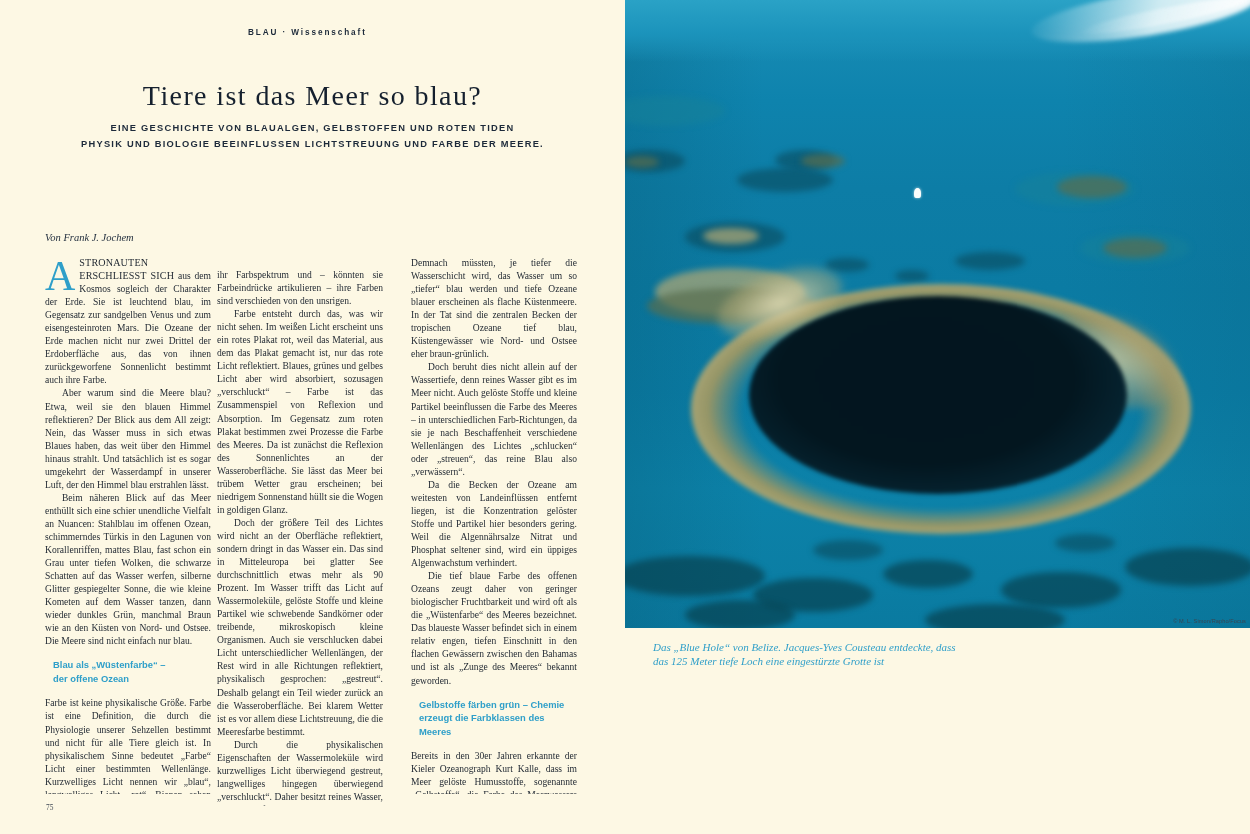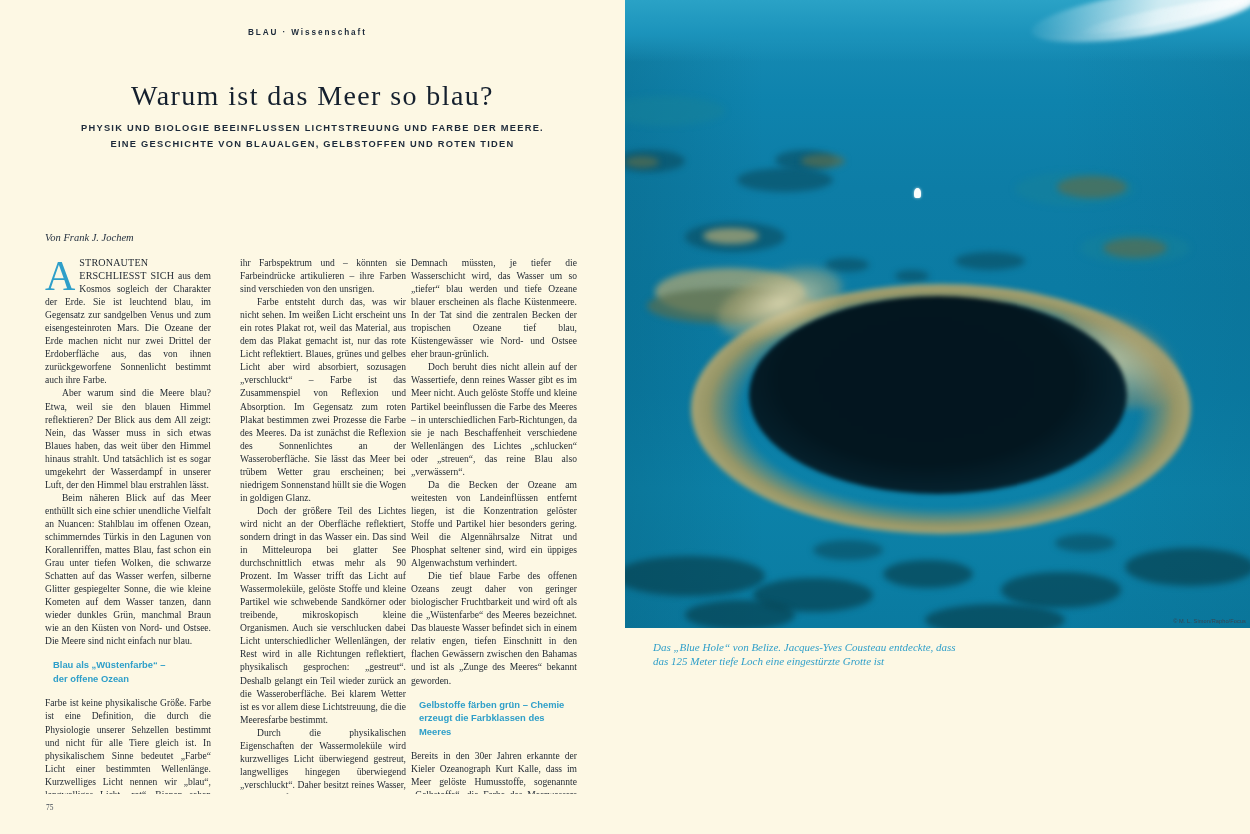--- a/index.html
+++ b/index.html
@@ -86,21 +86,21 @@
     height: 538px;
   }
   .col {
     position: absolute;
     top: 0;
     width: 166px;
     height: 538px;
     overflow: hidden;
   }
   .col-1 { left: 0px; }
-  .col-2 { left: 195px; }
+  .col-2 { left: 172px; margin-top: 12px; }
   .col-3 { left: 366px; }
 
   .col p {
     margin: 0;
     font-family: "Liberation Serif", serif;
     font-size: 9.55px;
     line-height: 13.05px;
     color: #1e2630;
     text-align: justify;
     text-justify: inter-word;
@@ -338,25 +338,25 @@
 </style>
 </head>
 <body>
 
 <div class="spread">
 
   <div class="page-left">
 
     <div class="kicker">BLAU · Wissenschaft</div>
 
-    <div class="headline">Warum ist das Meer so blau?</div>
+    <div class="headline">Tiere ist das Meer so blau?</div>
 
     <div class="deck">
+      <div>EINE GESCHICHTE VON BLAUALGEN, GELBSTOFFEN UND ROTEN TIDEN</div>
       <div>PHYSIK UND BIOLOGIE BEEINFLUSSEN LICHTSTREUUNG UND FARBE DER MEERE.</div>
-      <div>EINE GESCHICHTE VON BLAUALGEN, GELBSTOFFEN UND ROTEN TIDEN</div>
     </div>
 
     <div class="byline">Von Frank J. Jochem</div>
 
     <div class="cols">
 
       <div class="col col-1">
         <p><span class="dropcap">A</span><span class="smallcaps">STRONAUTEN ERSCHLIESST SICH</span><span> aus dem Kosmos sogleich der Charakter der Erde. Sie ist leuchtend blau, im Gegensatz zur sandgelben Venus und zum eisengesteinroten Mars. Die Ozeane der Erde machen nicht nur zwei Drittel der Erdoberfläche aus, das von ihnen zurückgeworfene Sonnenlicht bestimmt auch ihre Farbe.</span></p>
         <p class="indent">Aber warum sind die Meere blau? Etwa, weil sie den blauen Himmel reflektieren? Der Blick aus dem All zeigt: Nein, das Wasser muss in sich etwas Blaues haben, das weit über den Himmel hinaus strahlt. Und tatsächlich ist es sogar umgekehrt der Wasserdampf in unserer Luft, der den Himmel blau erstrahlen lässt.</p>
         <p class="indent">Beim näheren Blick auf das Meer enthüllt sich eine schier unendliche Vielfalt an Nuancen: Stahlblau im offenen Ozean, schimmerndes Türkis in den Lagunen von Korallenriffen, mattes Blau, fast schon ein Grau unter tiefen Wolken, die schwarze Schatten auf das Wasser werfen, silberne Glitter gespiegelter Sonne, die wie kleine Kometen auf dem Wasser tanzen, dann wieder dunkles Grün, manchmal Braun wie an den Küsten von Nord- und Ostsee. Die Meere sind nicht einfach nur blau.</p>

